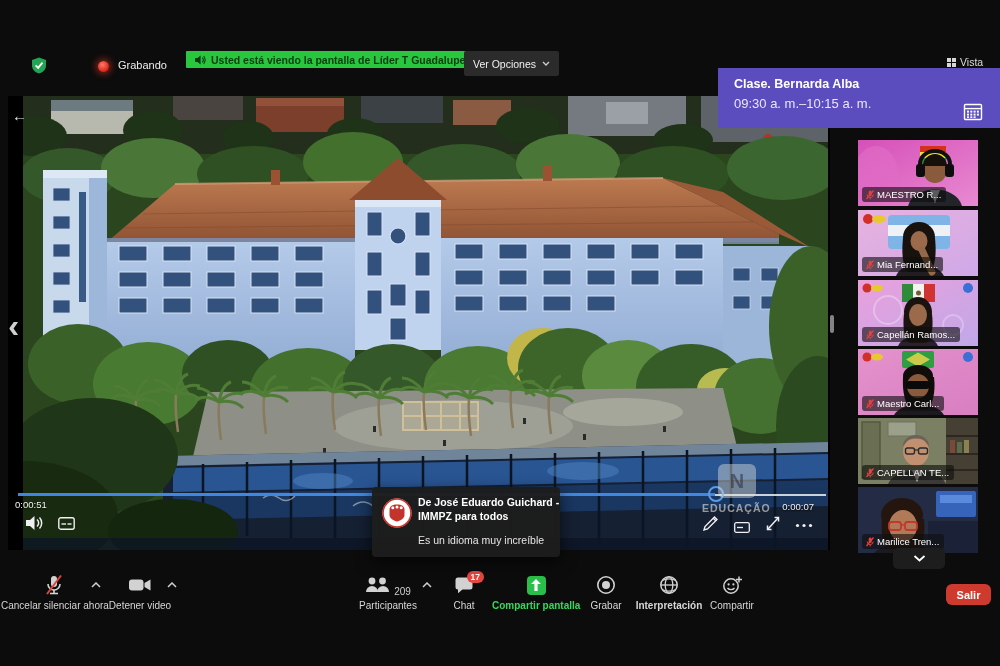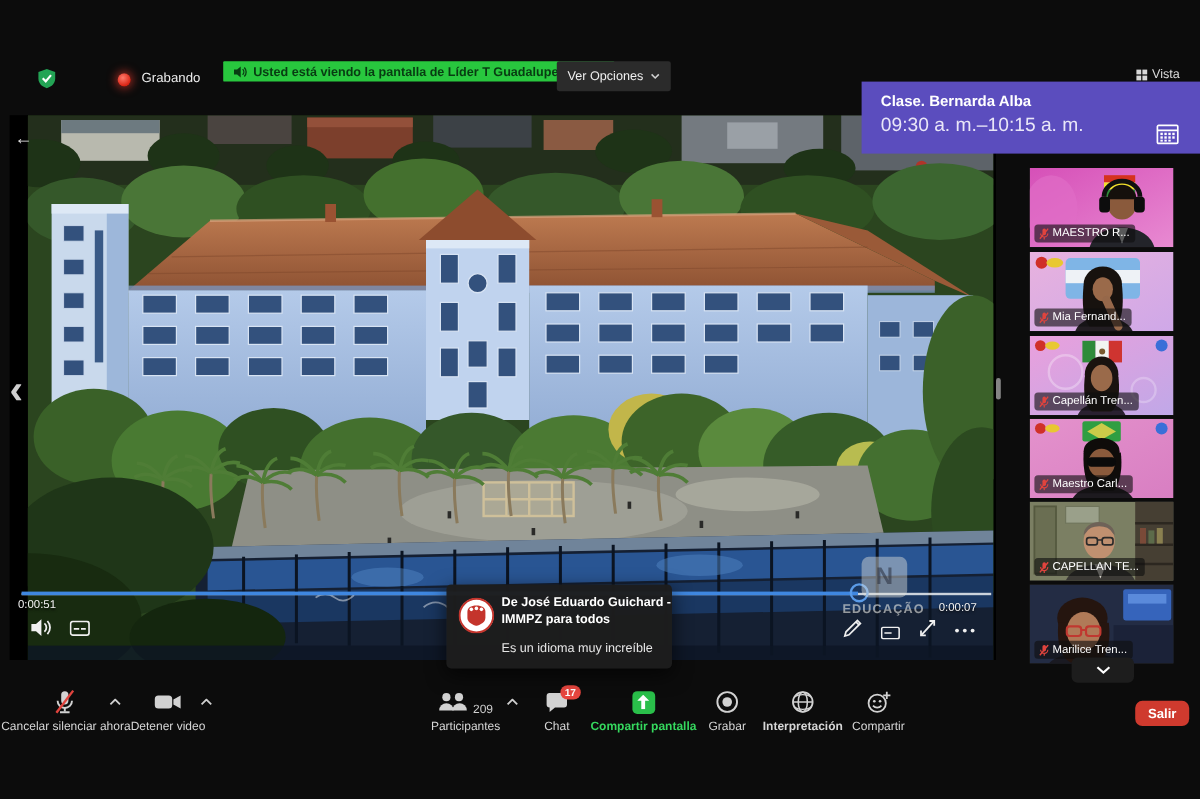--- a/index.html
+++ b/index.html
@@ -20,21 +20,21 @@
           display:flex;align-items:center;gap:6px;padding:4px 9px;cursor:default;}
   .veropc span{font-size:10.5px;color:#f0f0f0;white-space:nowrap;}
   .vista{position:absolute;left:947px;top:56px;display:flex;align-items:center;gap:4px;z-index:5;}
   .vista span{font-size:10.5px;color:#dcdcdc;}
   .gridicon{display:inline-grid;grid-template-columns:4px 4px;grid-gap:1px;}
   .gridicon i{width:4px;height:4px;background:#d8d8d8;display:block;}
 
   
   .caltoast{position:absolute;left:718px;top:68px;width:282px;height:60px;background:#5b4dbe;z-index:40;}
   .caltoast .t{position:absolute;left:16px;top:9px;font-size:12.5px;font-weight:bold;color:#fff;}
-  .caltoast .r{position:absolute;left:16px;top:28px;font-size:16px;color:#e9e6f8;text-align:center;}
+  .caltoast .r{position:absolute;left:16px;top:28px;font-size:13px;color:#e9e6f8;text-align:center;}
   .caltoast svg{position:absolute;right:17px;bottom:7px;}
 
   
   .video{position:absolute;left:8px;top:96px;width:822px;height:454px;background:#000;z-index:1;}
   .photo{position:absolute;left:15px;top:0;right:2px;bottom:0;overflow:hidden;}
   .photo svg{width:100%;height:100%;display:block;}
   .vbtn{color:#e4e4e4;line-height:1;}
   .backarrow{position:absolute;left:4px;top:12px;font-size:15px;}
   .lchev{position:absolute;left:0px;top:210px;font-size:34px;color:#cfcfcf;font-weight:bold;}
   .tstamp{position:absolute;font-size:9.5px;color:#f2f2f2;text-shadow:0 1px 2px rgba(0,0,0,.8);}
@@ -513,21 +513,21 @@
         <ellipse cx="60" cy="32" rx="14" ry="15" fill="#1a130f"></ellipse>
         <path d="M46,34 C44,52 48,60 52,63 L68,63 C72,60 76,52 74,34 Z" fill="#1a130f"></path>
         <ellipse cx="60" cy="35" rx="9" ry="11" fill="#9a6a4a"></ellipse>
       </svg>
       <div class="pill">
         <svg width="8" height="10" viewBox="0 0 8 10">
           <rect x="2.7" y="0.5" width="3" height="5.5" rx="1.5" fill="#e0443e"></rect>
           <path d="M1.2,4.5 a3,3 0 0 0 6,0 M4.2,7.5 v2" stroke="#e0443e" stroke-width="1" fill="none"></path>
           <line x1="0.5" y1="9" x2="7.5" y2="0.5" stroke="#e0443e" stroke-width="1.2"></line>
         </svg>
-        <span>Capellán Tren...</span>
+        <span>Capellán Ramos...</span>
       </div>
     </div>
 
     <div class="tile" style="top:337px;">
       <svg viewBox="0 0 120 66">
         <defs>
             <linearGradient id="t4g" x1="0" y1="0" x2="1" y2="1">
           <stop offset="0" stop-color="#e492cc"></stop>
               <stop offset="1" stop-color="#d87ec2"></stop>
             </linearGradient>

